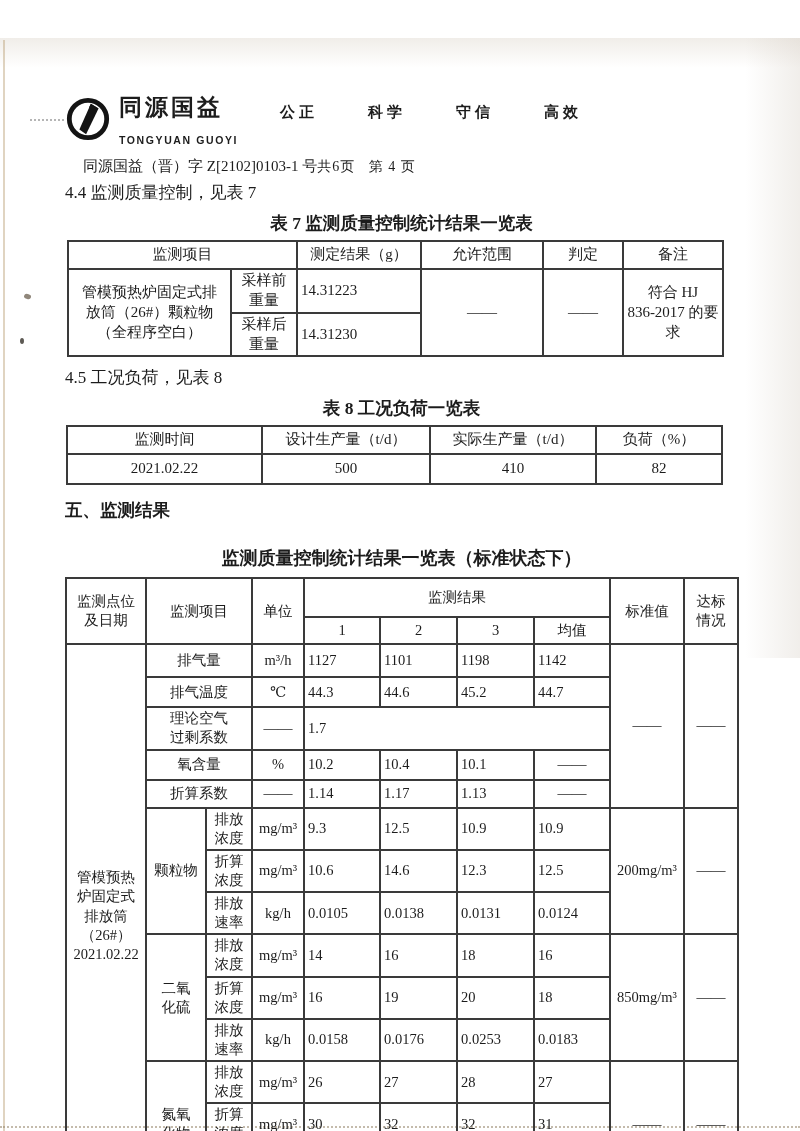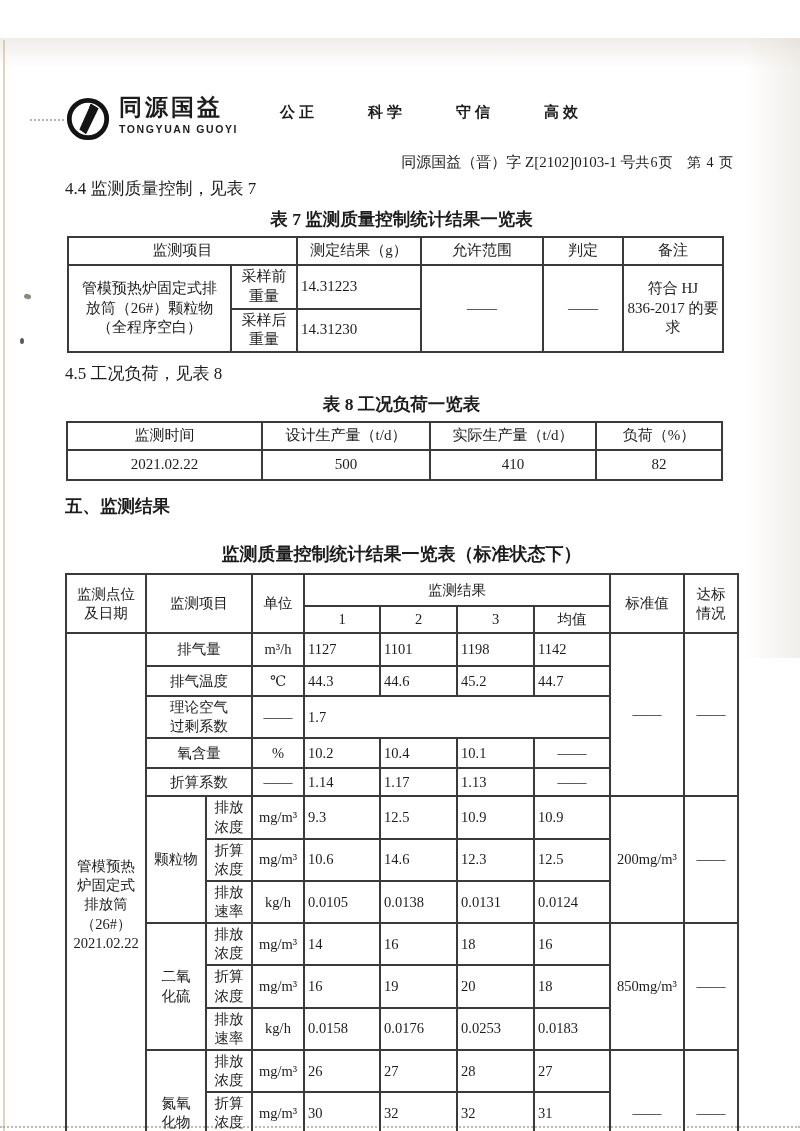--- a/index.html
+++ b/index.html
@@ -26,26 +26,26 @@
 
   .content{position:absolute;left:0;top:0;width:800px;box-sizing:border-box;
     padding:95px 62px 0 65px;}
 
   
   .hdr{display:flex;align-items:flex-start;}
   .logo{width:46px;height:46px;flex:0 0 auto;margin-top:1px;}
   .brand{margin-left:8px;}
   .brand-name{font-size:23px;font-weight:700;letter-spacing:3px;line-height:1.05;
     font-family:"Liberation Sans","DejaVu Sans",sans-serif;}
-  .brand-sub{font-size:10.5px;font-weight:700;letter-spacing:1.6px;margin-top:4px;
+  .brand-sub{font-size:10.5px;font-weight:700;letter-spacing:1.6px;margin-top:15px;
     font-family:"Liberation Sans","DejaVu Sans",sans-serif;}
   .slogans{display:flex;gap:50px;margin-left:42px;margin-top:8px;
     font-size:15px;font-weight:700;letter-spacing:4px;}
 
-  .doc-row{display:flex;justify-content:flex-end;align-items:baseline;
+  .doc-row{display:flex;justify-content:flex-start;align-items:baseline;
     margin-top:11px;}
   .doc-number{font-size:15px;padding-left:18px;}
   .page-info{font-size:14px;letter-spacing:1px;padding-right:4px;}
 
   .h44{font-size:17px;margin-top:5px;}
   .h45{font-size:17px;margin-top:9px;}
   .h5{font-size:17.5px;font-weight:700;margin-top:13px;}
 
   .tbl-title{text-align:center;font-size:17.5px;font-weight:700;margin:7px 0 5px 0;}
   .t9-title{text-align:center;font-size:18px;font-weight:700;margin:24px 0 7px 0;}
@@ -175,21 +175,21 @@
         <col style="width:52px">
       <col style="width:76px">
         <col style="width:77px">
         <col style="width:77px">
         <col style="width:76px">
       <col style="width:74px">
         <col style="width:54px">
     </colgroup>
 
     <tbody>
-        <tr style="height:32px">
+        <tr style="height:39px">
       <td rowspan="2" class="ml">监测点位
 及日期</td>
       <td rowspan="2" colspan="2">监测项目</td>
       <td rowspan="2">单位</td>
       <td colspan="4">监测结果</td>
       <td rowspan="2">标准值</td>
       <td rowspan="2" class="ml">达标
 情况</td>
     </tr>
     <tr style="height:27px">

